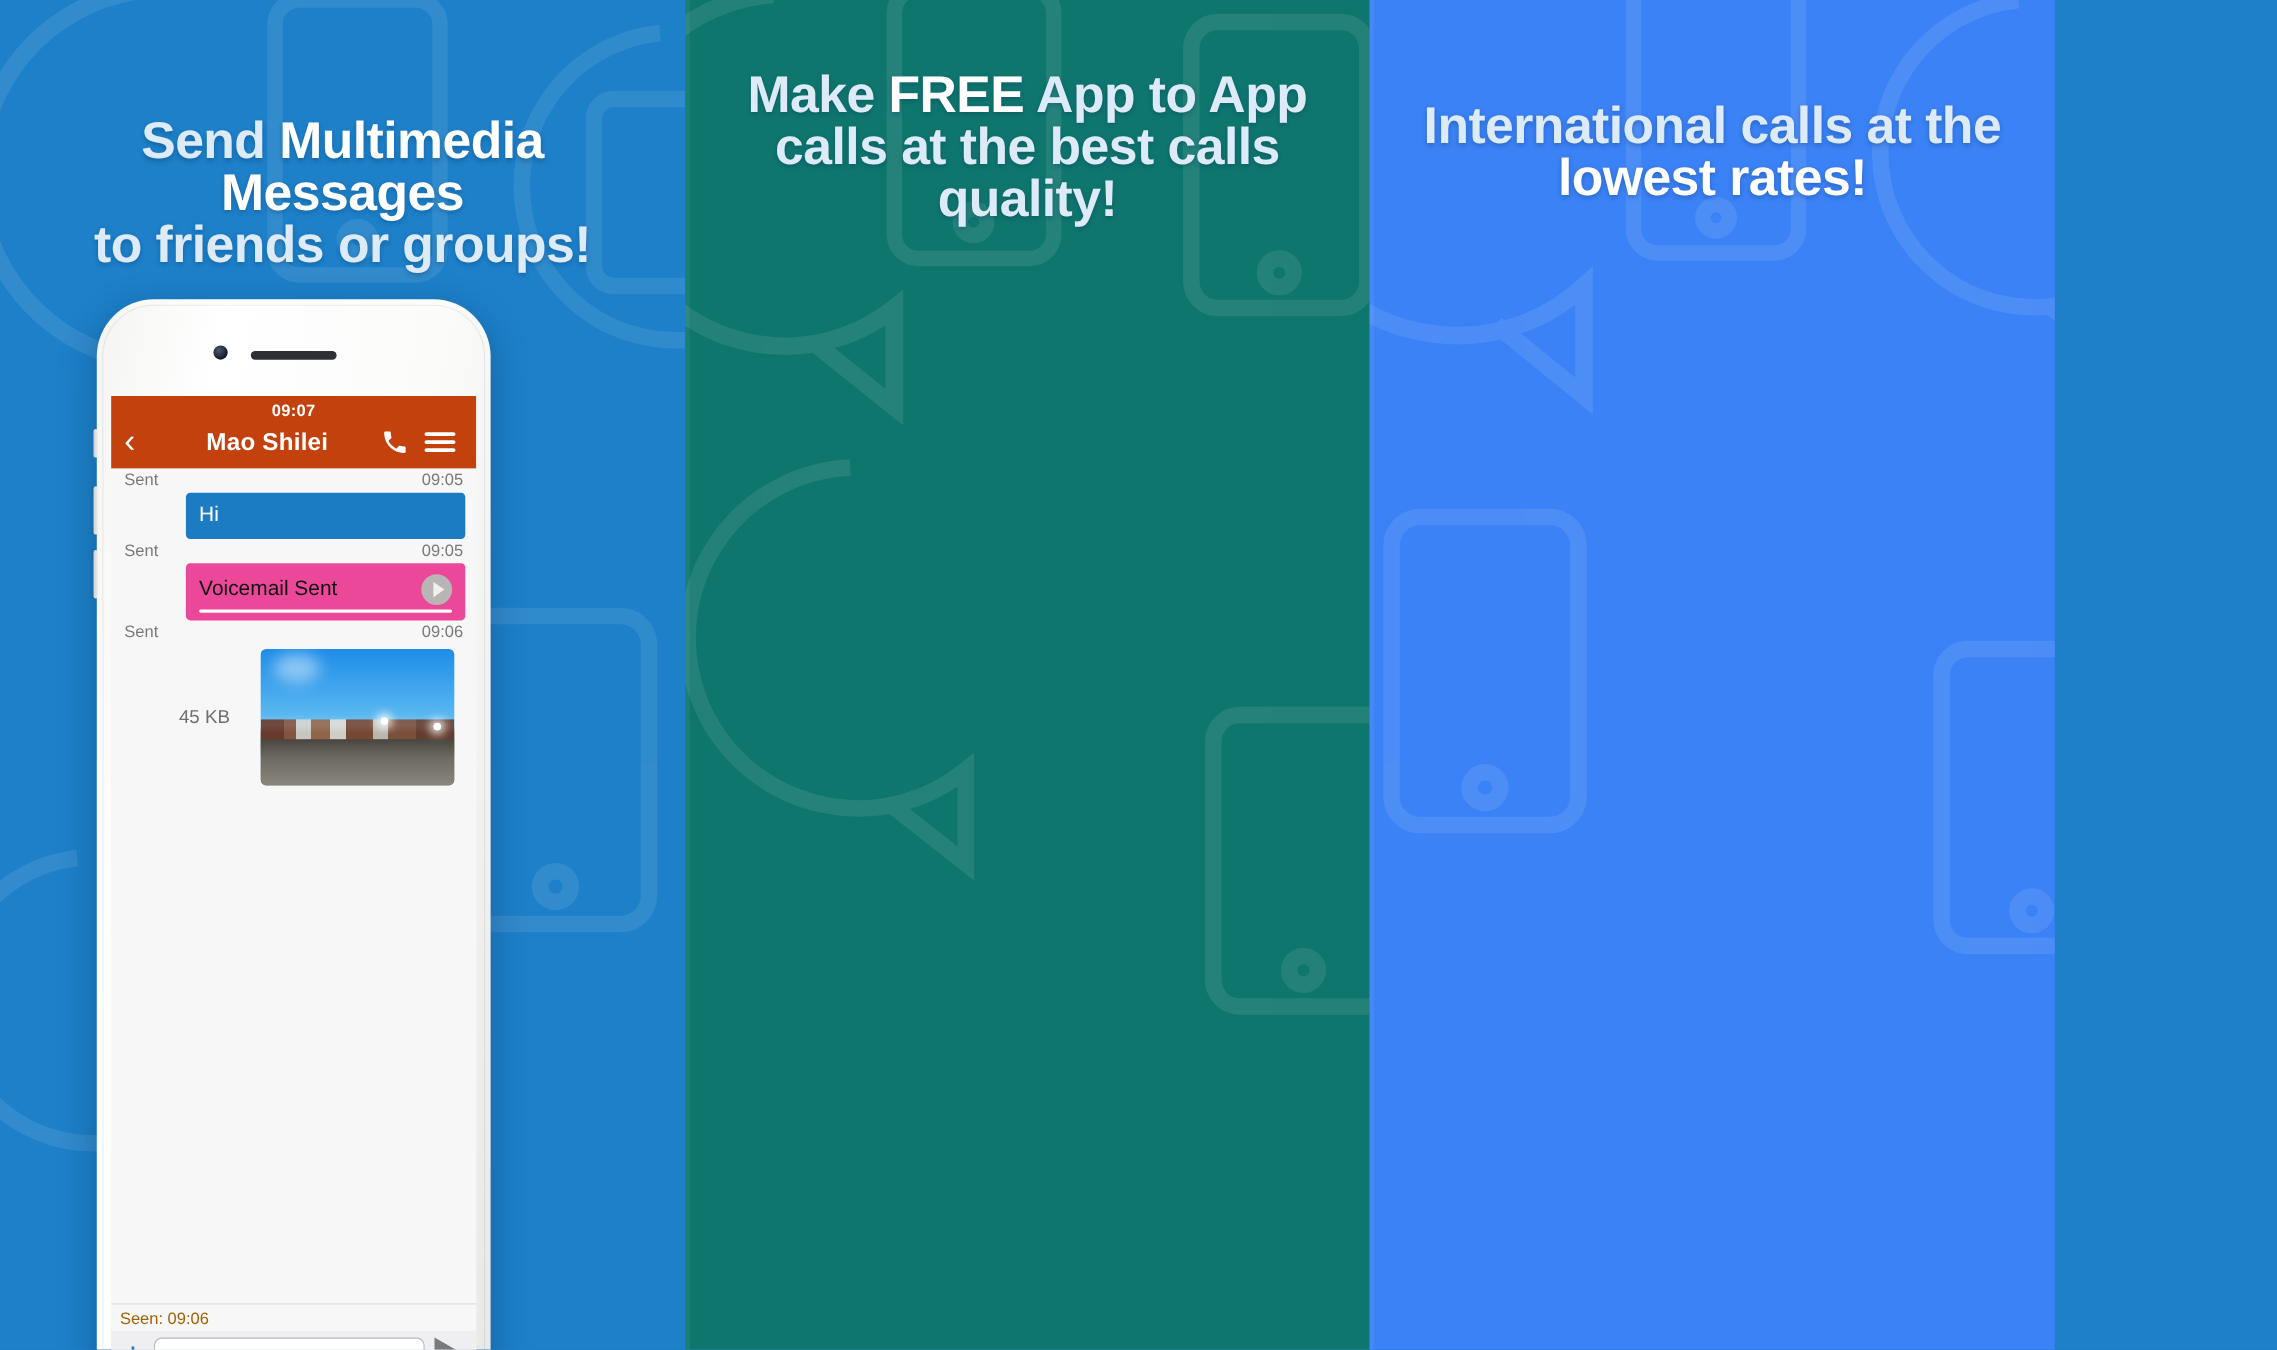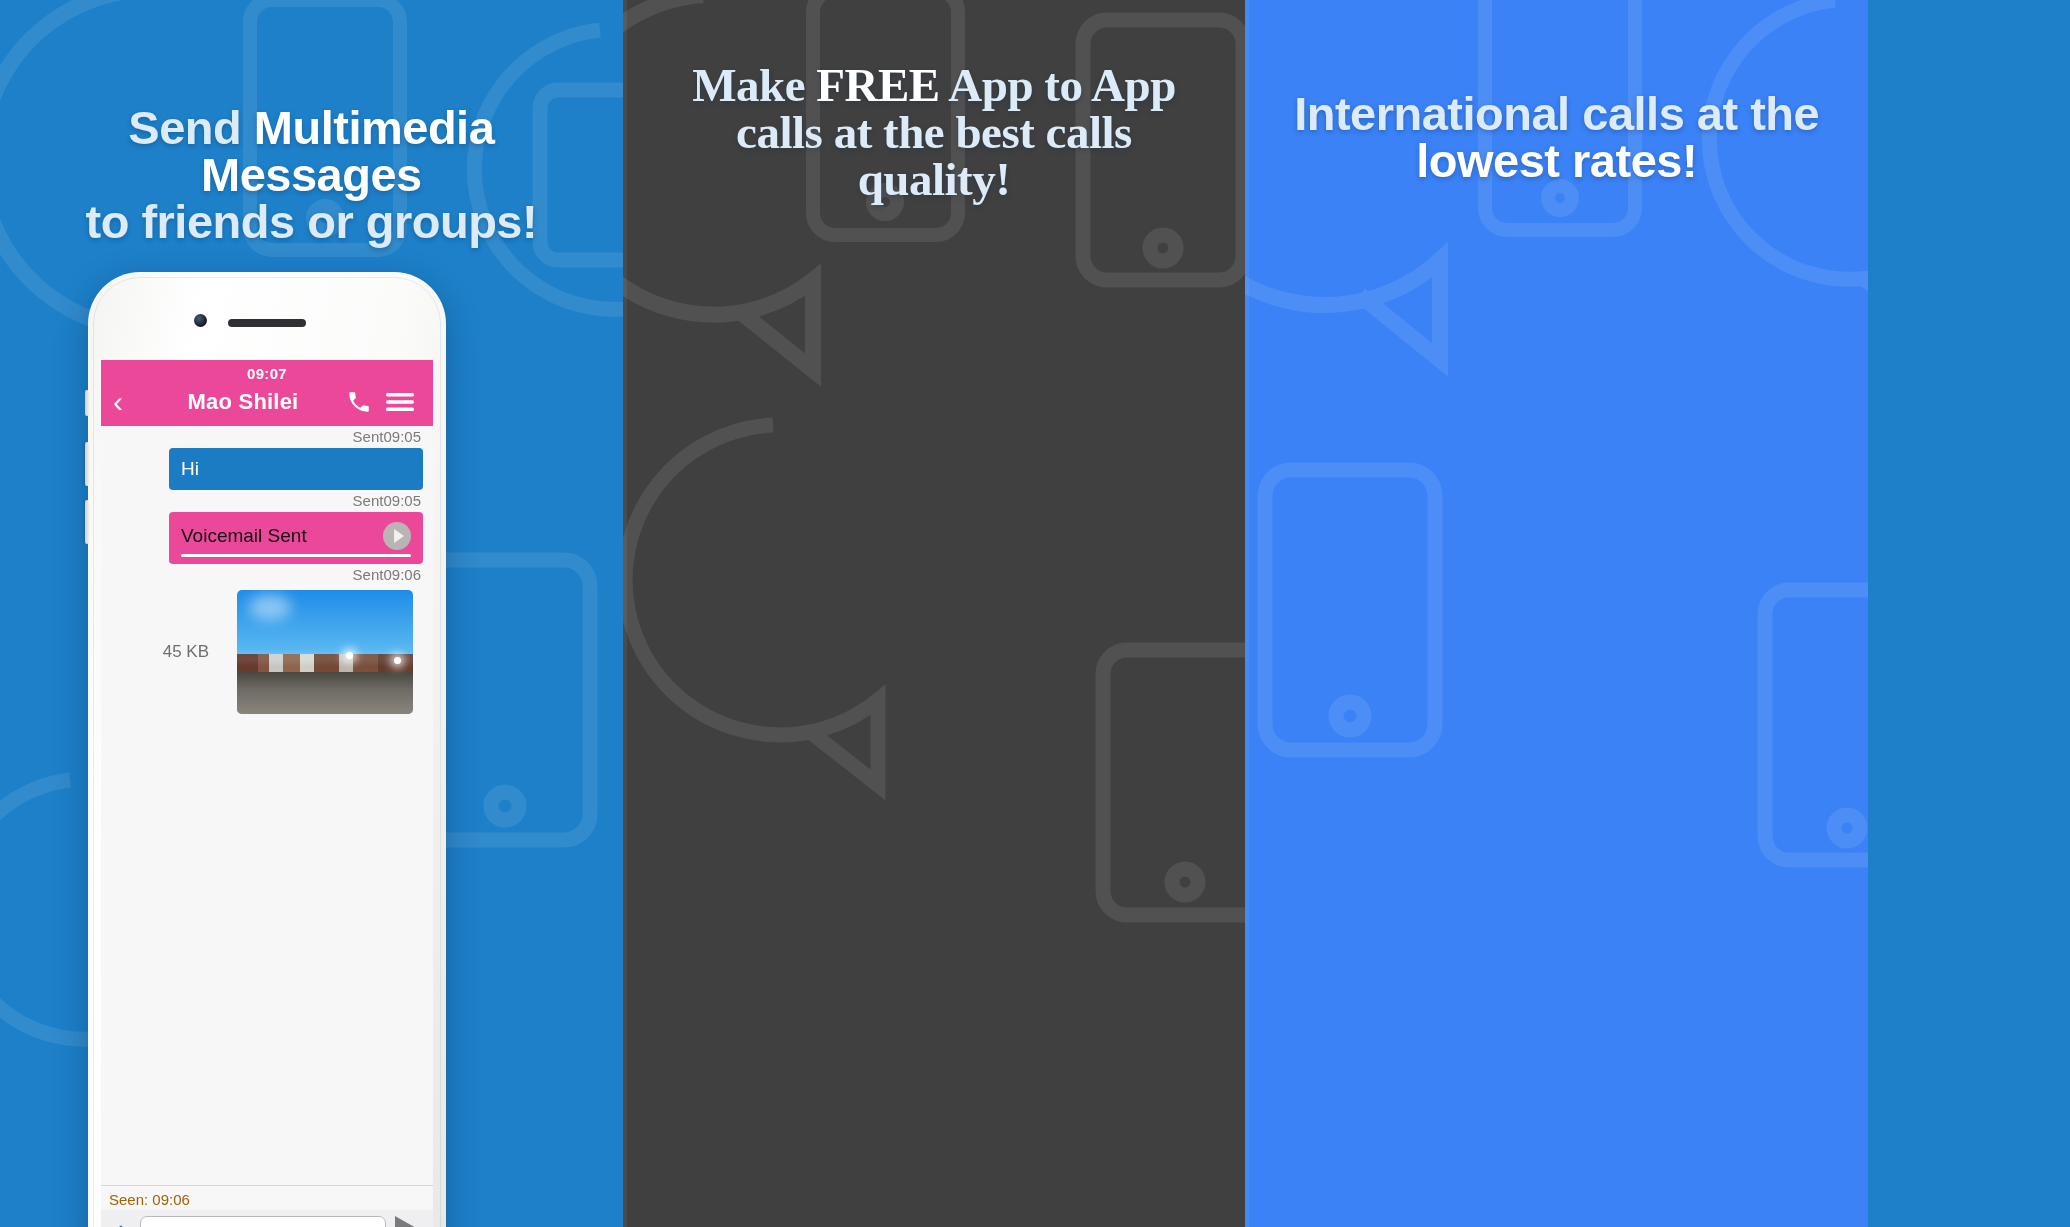--- a/index.html
+++ b/index.html
@@ -11,21 +11,21 @@
   }
   .stage { position: relative; width: 1868px; height: 1227px; display: flex; }
 
   
   .panel {
     position: relative;
     width: 690px; height: 1227px;
     overflow: hidden;
     background: #1d80c9;
   }
-  .panel.p2 { background: #404040; font-family: Liberation Serif, serif; }
+  .panel.p2 { background: #0f766e; }
   .panel.p3 { background: #3b82f6; }
   .panel + .panel { box-shadow: inset 4px 0 0 rgba(255,255,255,.06); }
 
   
   .bg-wm { position: absolute; inset: 0; overflow: hidden; pointer-events: none; }
   .wm {
     position: absolute;
     opacity: .085;
     fill: none;
     stroke: #ffffff;
@@ -87,33 +87,33 @@
 
   
   #phone1 { left: 88px; top: 272px; width: 358px; height: 1010px; }
   #phone1 .speaker { top: 47px; width: 78px; }
   #phone1 .camera  { top: 42px; left: 106px; width: 13px; height: 13px; }
   #phone1 .btn-silent { top: 118px; height: 26px; }
   #phone1 .btn-vol.a  { top: 170px; height: 44px; }
   #phone1 .btn-vol.b  { top: 228px; height: 44px; }
   #phone1 .screen { left: 13px; top: 88px; width: 332px; height: 898px; background:#f7f7f7; }
 
-  .chat-nav { background:#ec4899; color:#fff; }
+  .chat-nav { background:#c2410c; color:#fff; }
   .chat-nav .clock { text-align:center; font-size:15px; font-weight:bold; padding-top:5px; letter-spacing:.3px;}
   .chat-nav .row {
     display:flex; align-items:center; height:44px; padding: 0 12px 4px 12px;
   }
   .chat-nav .back { font-size:30px; line-height:1; font-weight:300; width:34px; }
   .chat-nav .title { flex:1; text-align:center; font-size:22px; font-weight:bold; letter-spacing:.2px;}
   .chat-nav .ic { width:40px; display:flex; justify-content:center; }
   .chat-nav .ic.hm { width:42px; }
 
   .chat-body { position:relative; background:#f7f7f7; height:calc(100% - 78px - 62px); overflow:hidden;}
   .msg-row { position:relative; padding: 0 10px; }
-  .meta { display:flex; justify-content:flex-end; font-size:15px; color:#7a7a7a; padding: 2px 2px 3px 2px;}
+  .meta { display:flex; justify-content:space-between; font-size:15px; color:#7a7a7a; padding: 2px 2px 3px 2px;}
   .bubble { border-radius:4px; position:relative; }
   .bubble.out { background:#1b7cc4; color:#fff; font-size:19px; padding:10px 12px; margin-left:58px; min-height:42px;}
   .bubble.voice {
     background:#ec4899; color:#111; font-size:19px; padding:10px 12px 14px 12px; margin-left:58px;
     display:flex; align-items:center; justify-content:space-between;
   }
   .voice-bar { position:absolute; left:12px; right:12px; bottom:7px; height:3px; background:#fcfcfc; border-radius:2px;}
   .play-btn {
     width:28px;height:28px;border-radius:50%;background:#b9b5b4;display:flex;align-items:center;justify-content:center;
     flex:0 0 auto;

